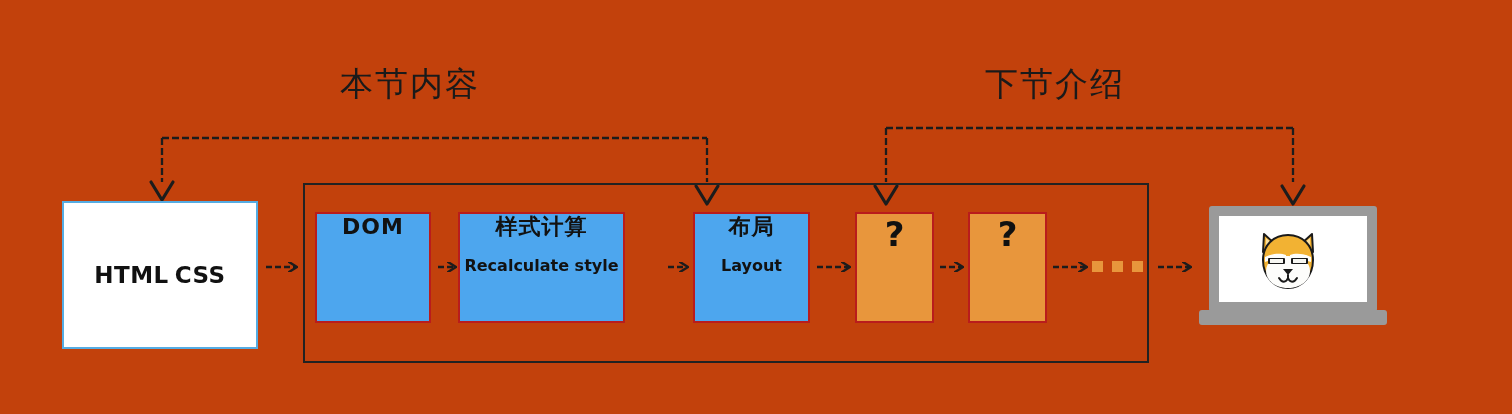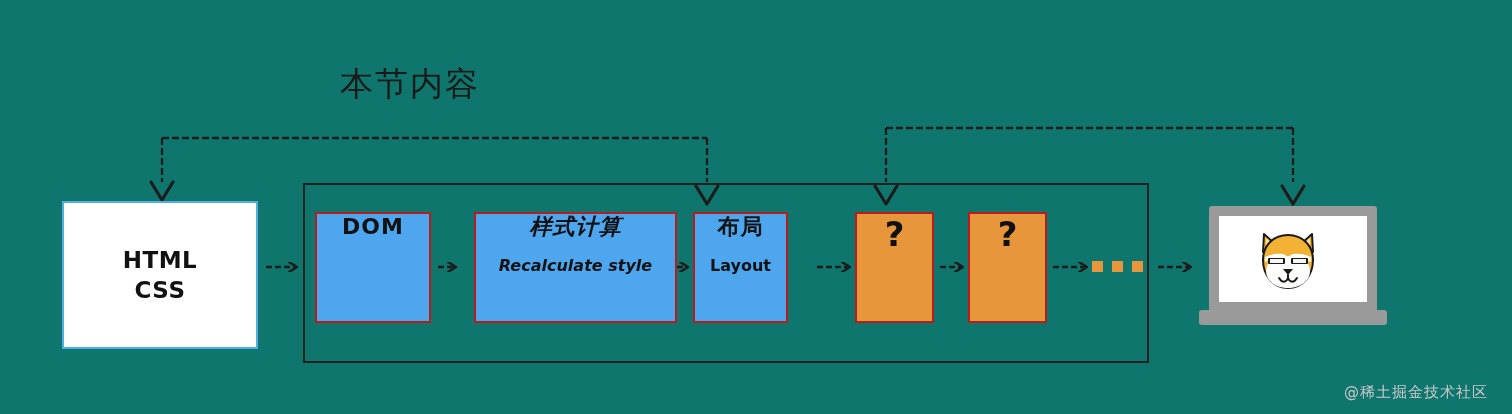--- a/index.html
+++ b/index.html
@@ -7,21 +7,21 @@
     padding: 0;
     background: #ffffff;
   }
   body {
     font-family: "Liberation Sans", sans-serif;
   }
   #canvas {
     position: relative;
     width: 1512px;
     height: 414px;
-    background: #0f766e;
+    background: #c2410c;
     overflow: hidden;
   }
   #svg-layer {
     position: absolute;
     left: 0;
     top: 0;
     width: 1512px;
     height: 414px;
   }
 
@@ -42,21 +42,20 @@
   #source-box {
     position: absolute;
     left: 62px;
     top: 201px;
     width: 196px;
     height: 148px;
     background: #ffffff;
     border: 2px solid #55ace3;
     box-sizing: border-box;
     display: flex;
-    flex-direction: column;
     align-items: center;
     justify-content: center;
     gap: 6px;
   }
   #source-box .srcline {
     font-family: "DejaVu Sans", sans-serif;
     font-size: 23px;
     font-weight: 700;
     color: #111111;
     line-height: 1.05;
@@ -107,22 +106,22 @@
     margin-top: 16px;
   }
   .stage .q {
     font-family: "DejaVu Sans", sans-serif;
     font-size: 34px;
     font-weight: 700;
     color: #111111;
   }
 
   #stage-dom      { left: 315px;  width: 116px; }
-  #stage-style    { left: 474px;  width: 203px; font-style: italic; }
-  #stage-layout   { left: 693px;  width: 95px; }
+  #stage-style    { left: 458px;  width: 167px; }
+  #stage-layout   { left: 693px;  width: 117px; }
   #stage-q1       { left: 855px;  width: 79px;  }
   #stage-q2       { left: 968px;  width: 79px;  }
 
   
   #ellipsis {
     position: absolute;
     left: 1092px;
     top: 261px;
     display: flex;
     gap: 9px;
@@ -218,20 +217,21 @@
       <path d="M438,267 L455,267" stroke="#1c1c1c" stroke-width="2.6" stroke-dasharray="6 3" fill="none" marker-end="url(#chev)"></path>
       <path d="M668,267 L687,267" stroke="#1c1c1c" stroke-width="2.6" stroke-dasharray="6 3" fill="none" marker-end="url(#chev)"></path>
       <path d="M817,267 L849,267" stroke="#1c1c1c" stroke-width="2.6" stroke-dasharray="6 3" fill="none" marker-end="url(#chev)"></path>
       <path d="M940,267 L962,267" stroke="#1c1c1c" stroke-width="2.6" stroke-dasharray="6 3" fill="none" marker-end="url(#chev)"></path>
       <path d="M1053,267 L1086,267" stroke="#1c1c1c" stroke-width="2.6" stroke-dasharray="6 3" fill="none" marker-end="url(#chev)"></path>
       <path d="M1158,267 L1190,267" stroke="#1c1c1c" stroke-width="2.6" stroke-dasharray="6 3" fill="none" marker-end="url(#chev)"></path>
     </g>
   </svg>
 
   <div class="caption" id="caption-left">本节内容</div>
+  <div class="caption" id="caption-right">下节介绍</div>
 
   <div id="source-box">
     <div class="srcline">HTML</div>
     <div class="srcline">CSS</div>
   </div>
 
   <div id="pipeline-container"></div>
 
   <div class="stage blue" id="stage-dom">
     <div class="zh">DOM</div>
@@ -284,15 +284,14 @@
       <rect x="40" y="33" width="13" height="4" fill="#f7f7f2"></rect>
 
       <path d="M30,43 L40,43 L35,49 Z" fill="#1a1a1a"></path>
 
       <path d="M35,49 L35,52" stroke="#1a1a1a" stroke-width="2" stroke-linecap="round"></path>
       <path d="M26,52 C29,57 33,57 35,52" fill="none" stroke="#1a1a1a" stroke-width="2" stroke-linecap="round"></path>
       <path d="M44,52 C41,57 37,57 35,52" fill="none" stroke="#1a1a1a" stroke-width="2" stroke-linecap="round"></path>
     </svg>
   </div>
 
-  <div id="watermark">@稀土掘金技术社区</div>
 
 </div>
 
 </body></html>

